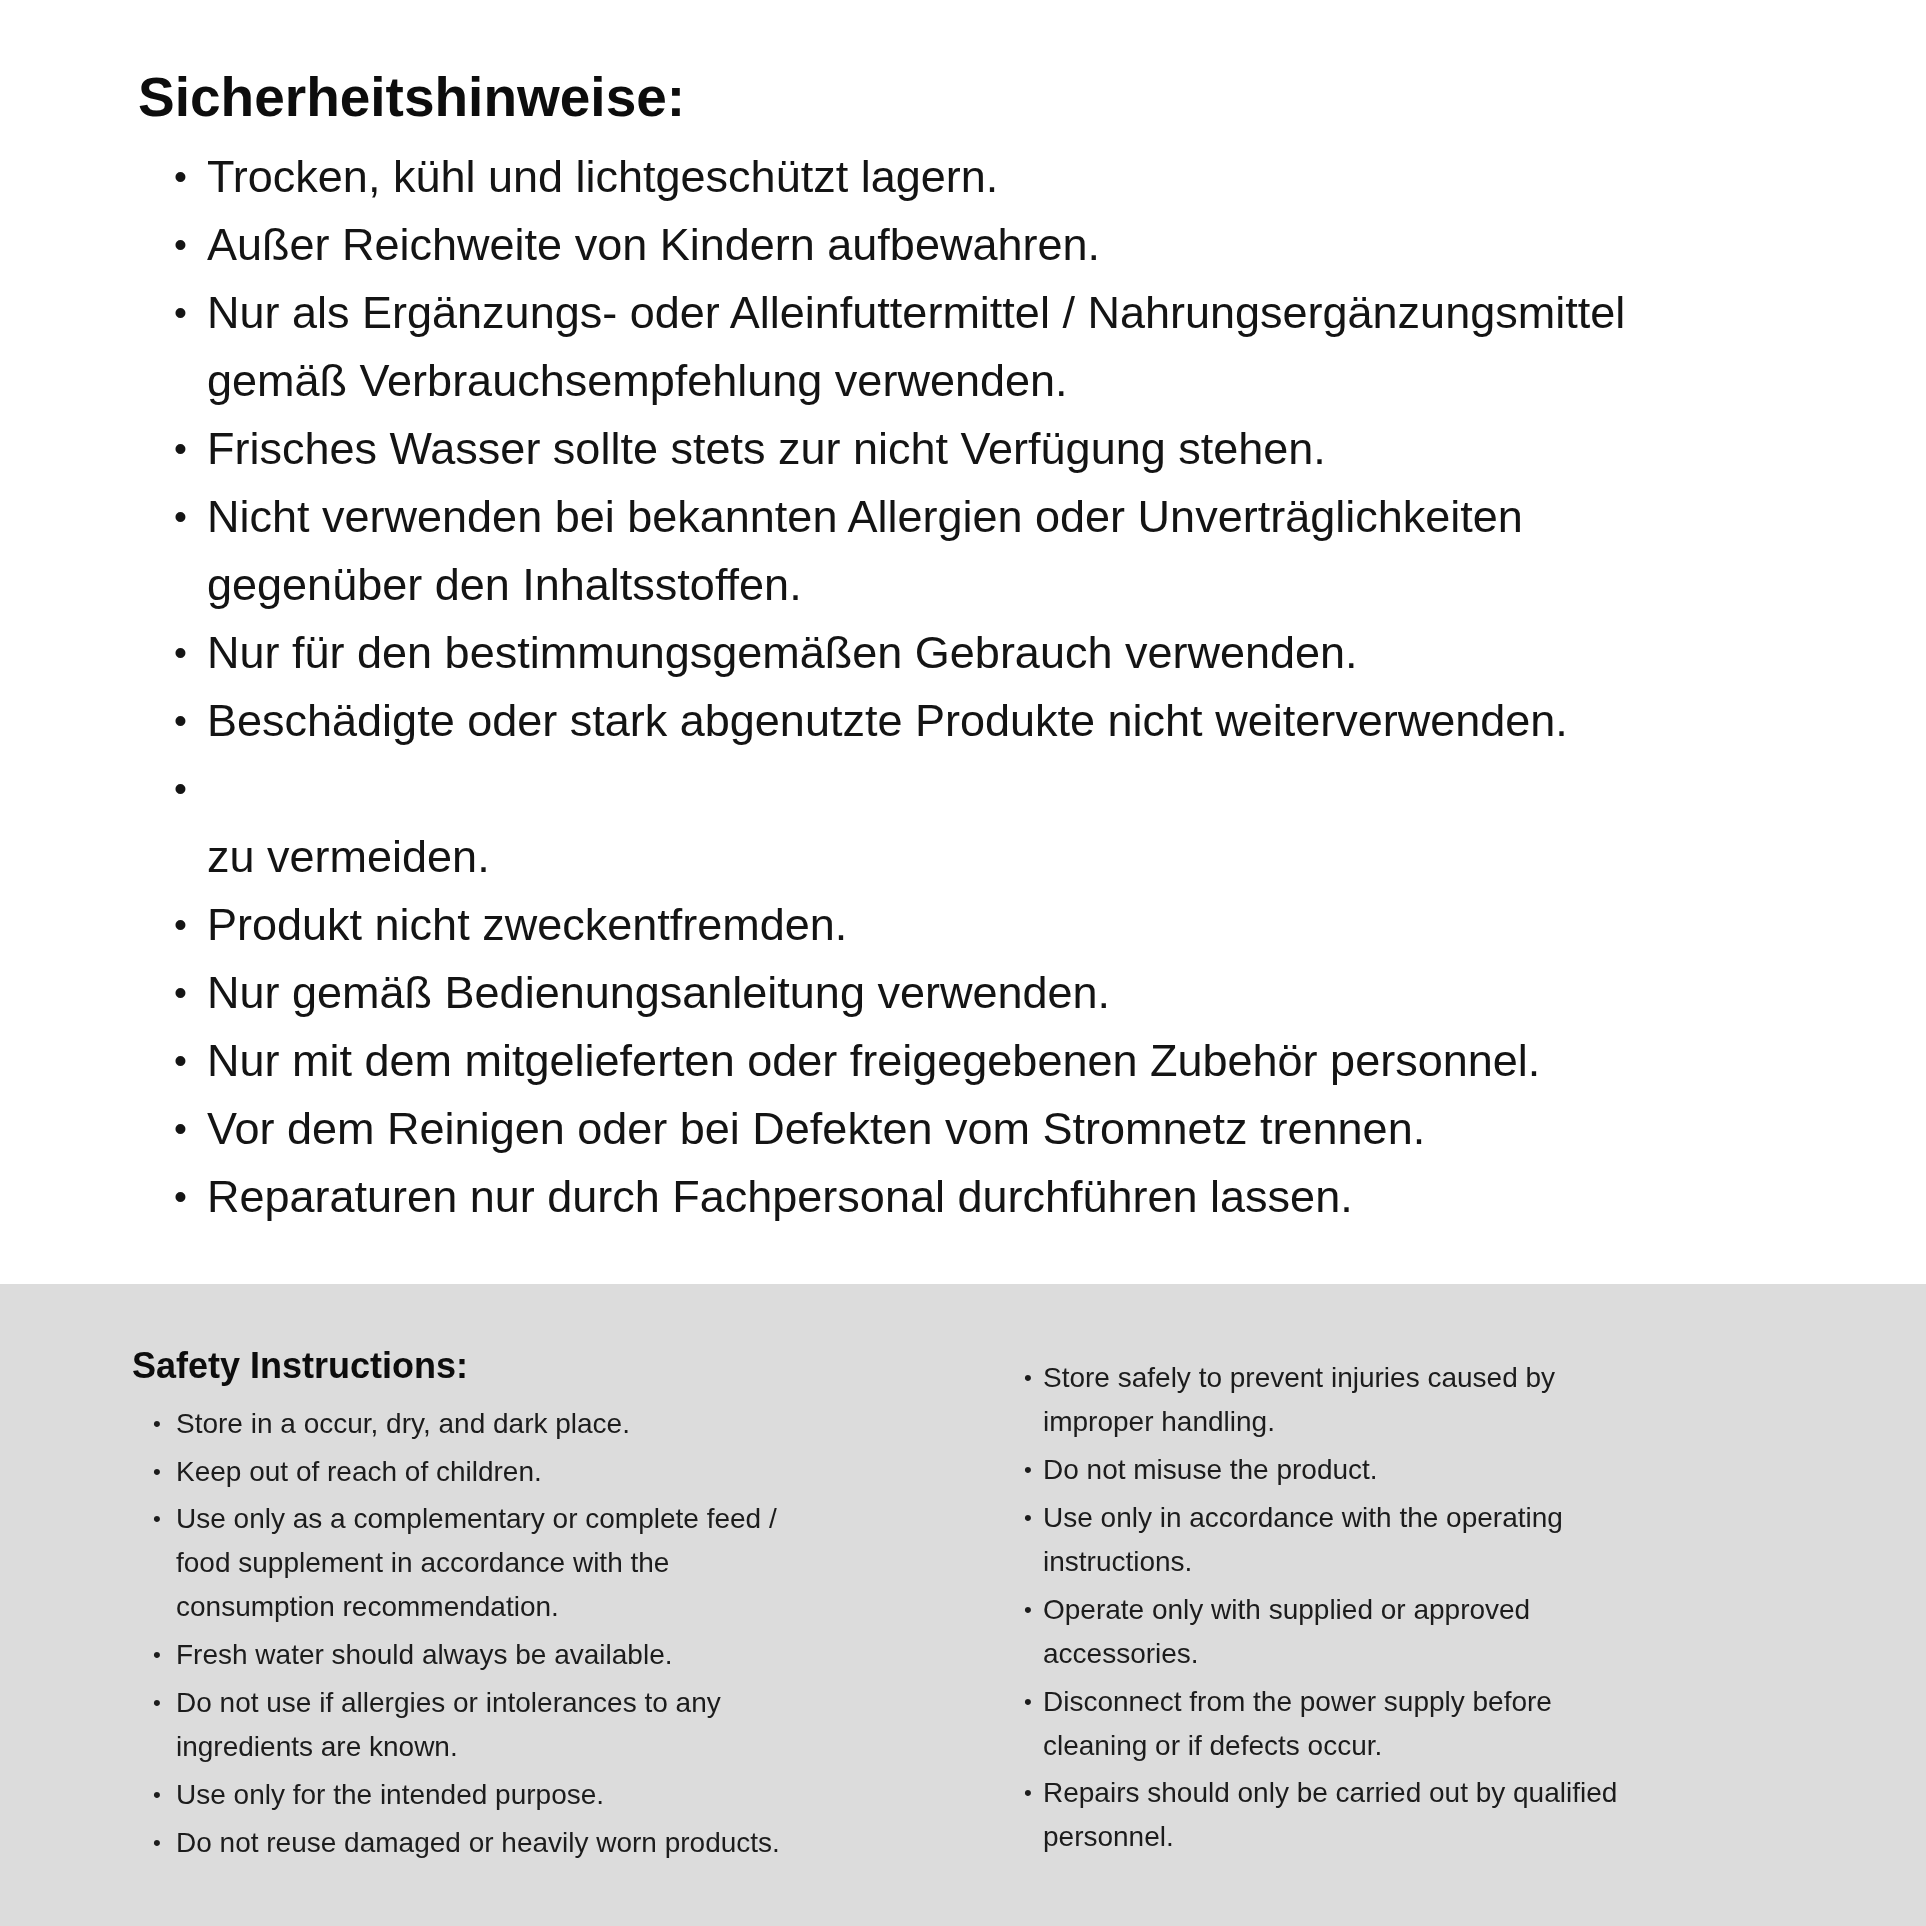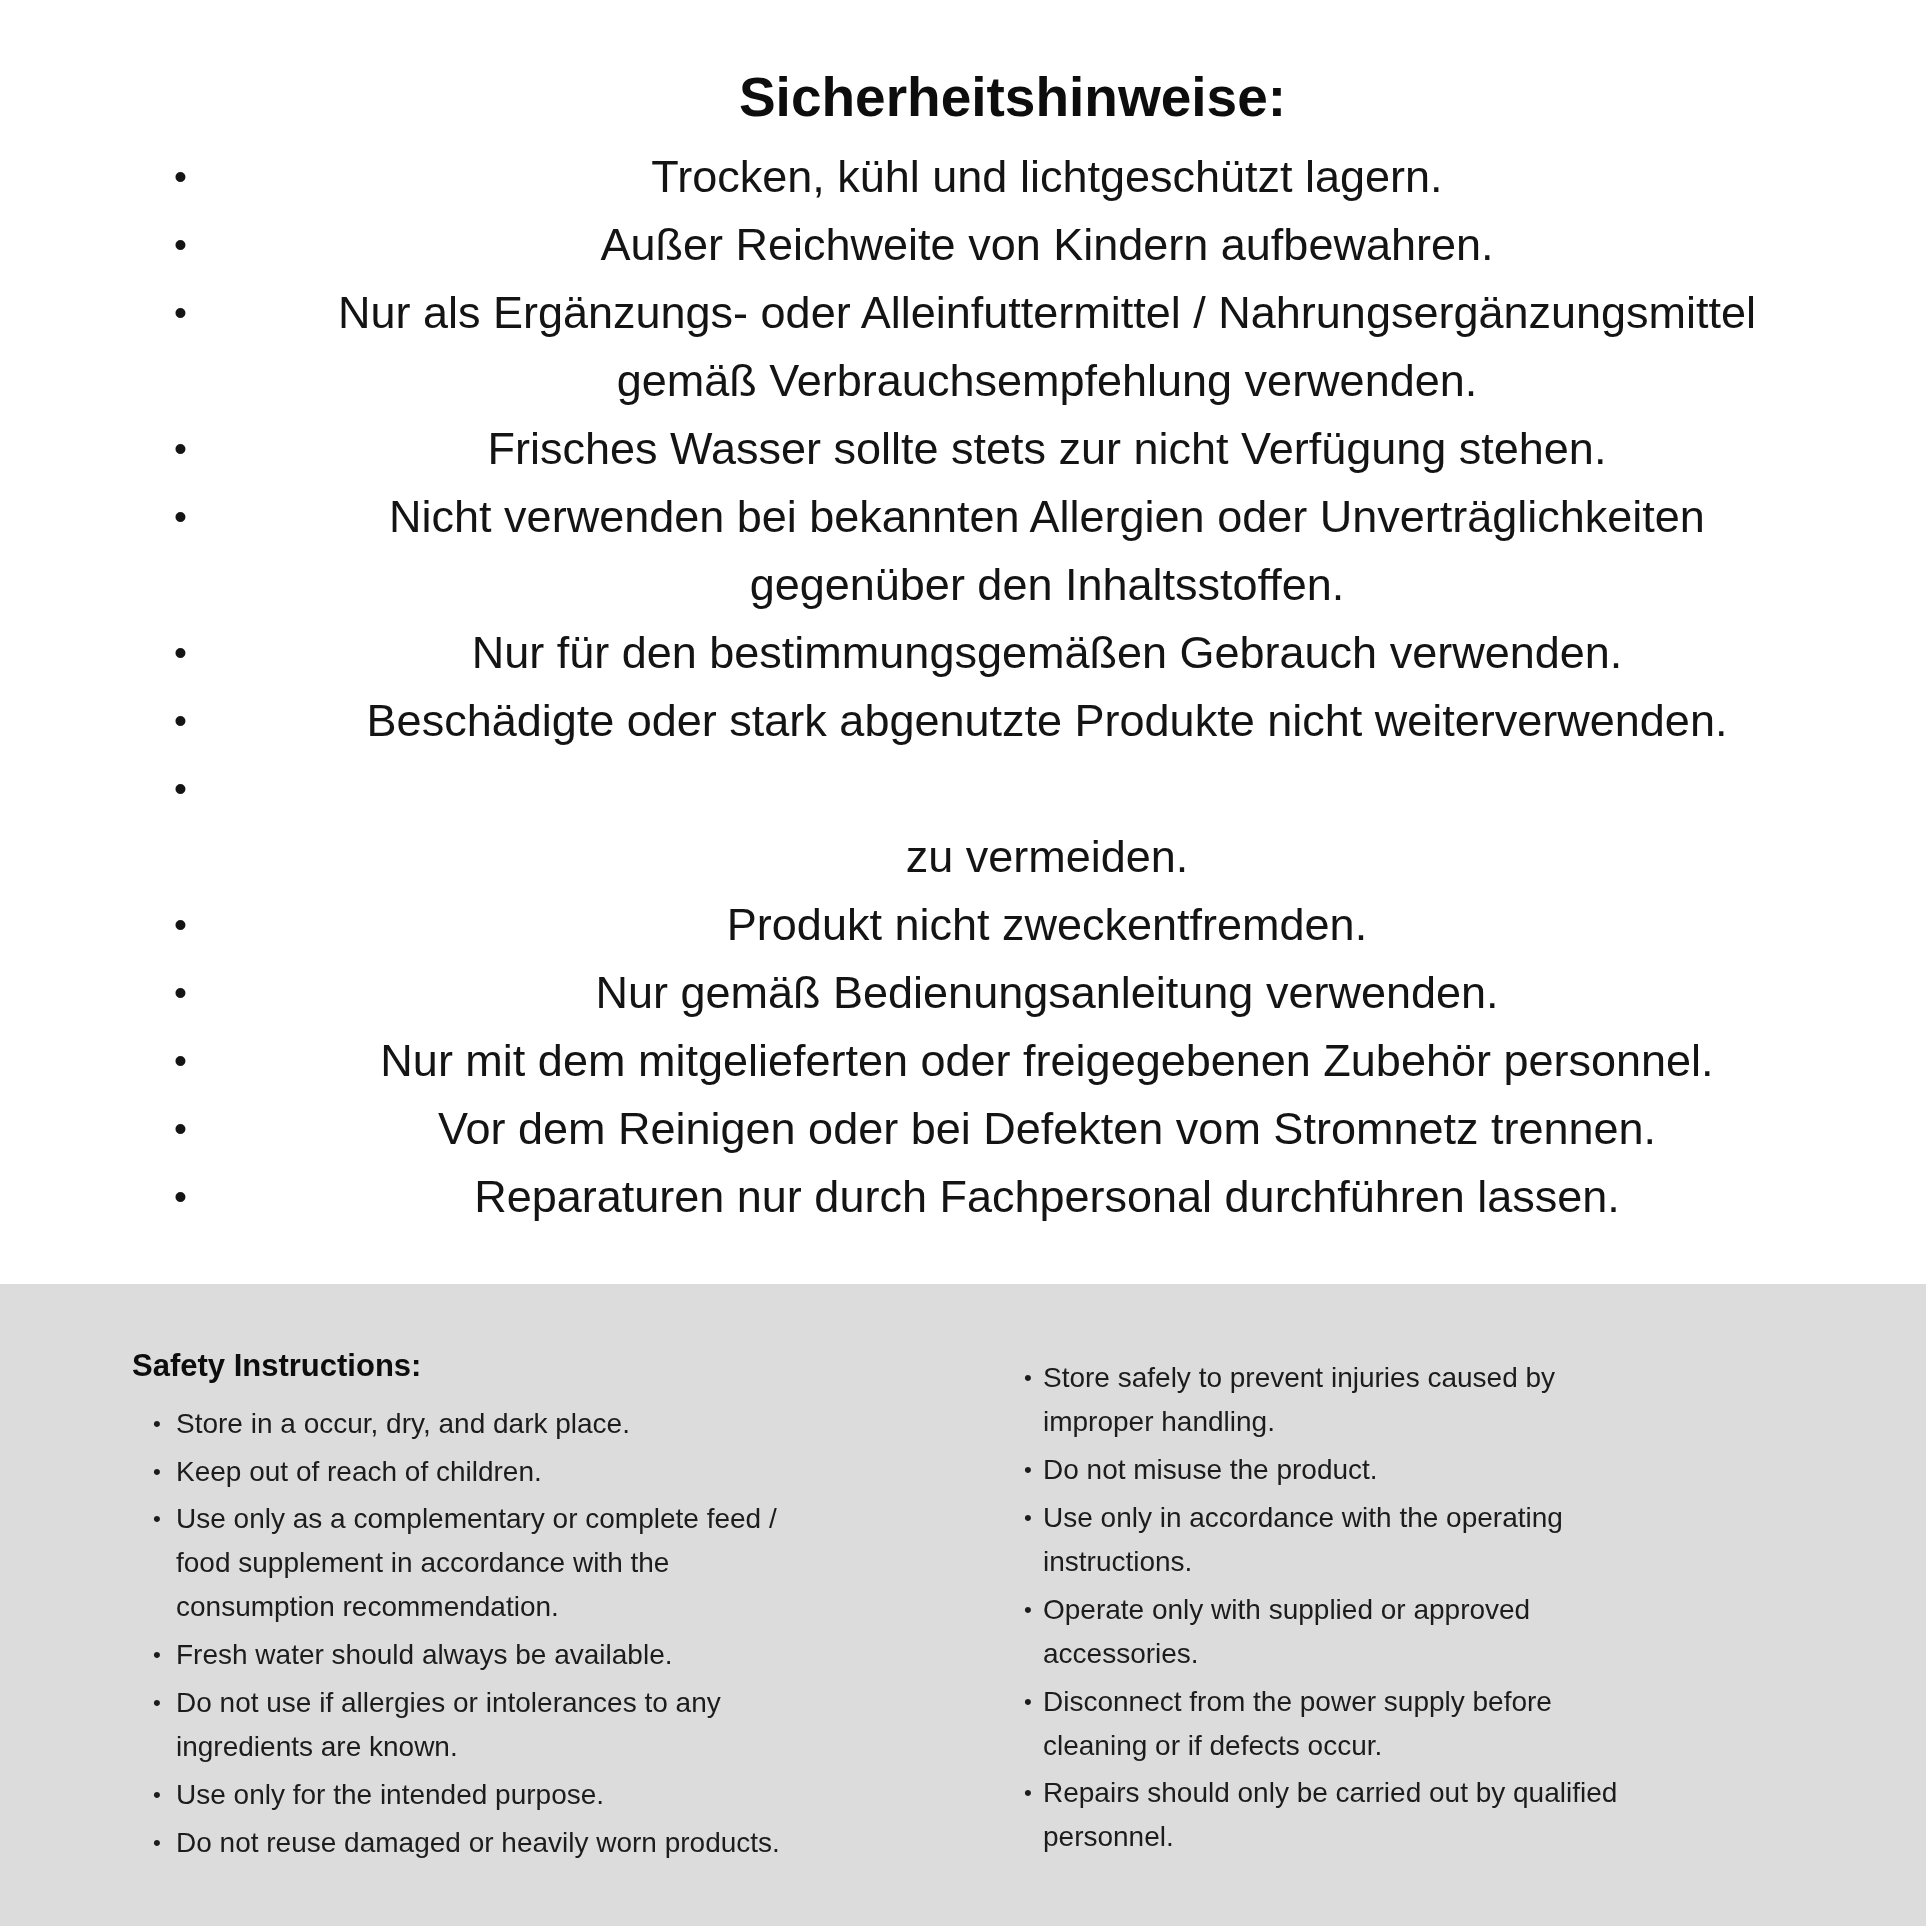--- a/index.html
+++ b/index.html
@@ -21,21 +21,20 @@
   }
   
   .section-de {
     position: absolute;
     left: 0; top: 0;
     width: 1926px;
     height: 1284px;
     background: #ffffff;
     box-sizing: border-box;
     padding: 64px 39px 0 138px;
-    text-align: center;
   }
   .de-title {
     margin: 0 0 13px 0;
     font-size: 55px;
     font-weight: 700;
     line-height: 1.2;
     color: #0d0d0d;
   }
   ul.bullet-list {
     list-style: none;
@@ -75,21 +74,21 @@
     width: 873px;
   }
   .en-col-right {
     position: absolute;
     left: 1024px;
     top: 72px;
     width: 892px;
   }
   .en-title {
     margin: 0 0 16.7px 0;
-    font-size: 31px;
+    font-size: 36px;
     font-weight: 700;
     line-height: 39px;
     color: #0d0d0d;
   }
   ul.en-list li {
     position: relative;
     font-size: 28px;
     line-height: 44px;
     margin: 0 0 3.9px 0;
     white-space: nowrap;

